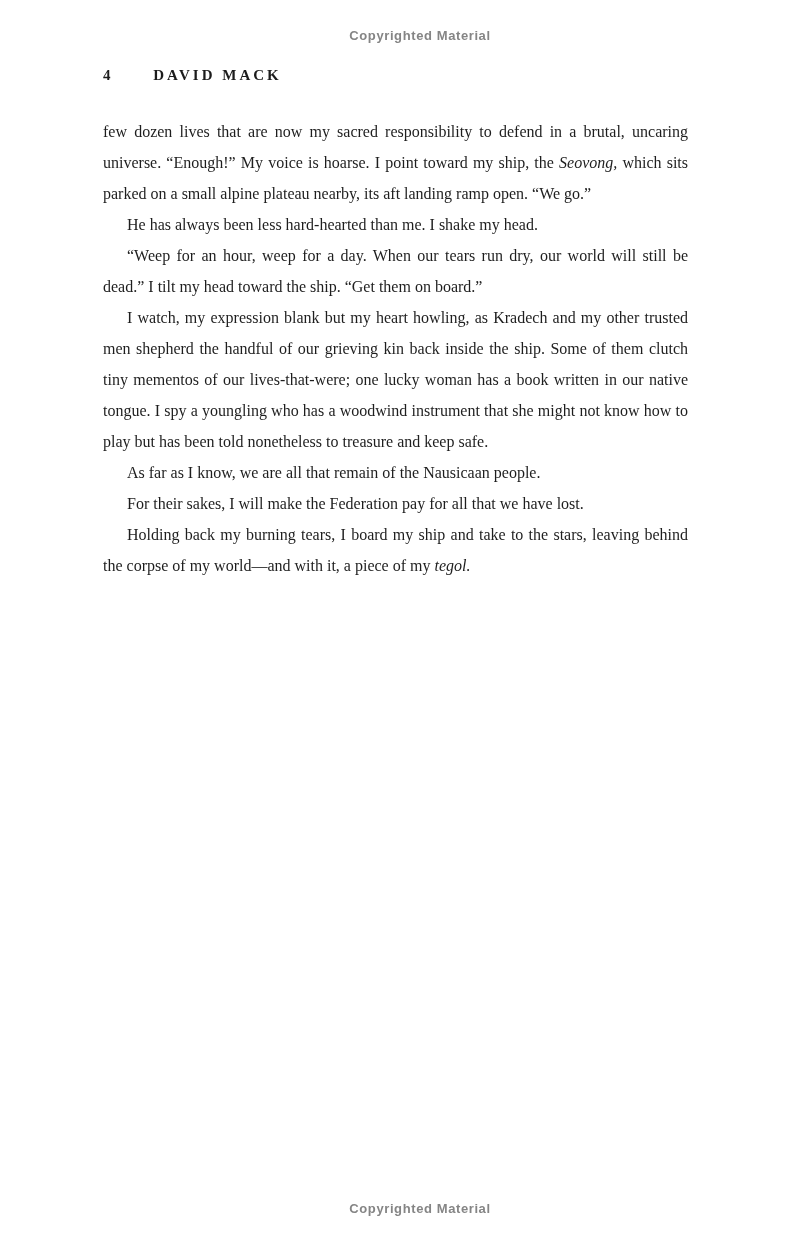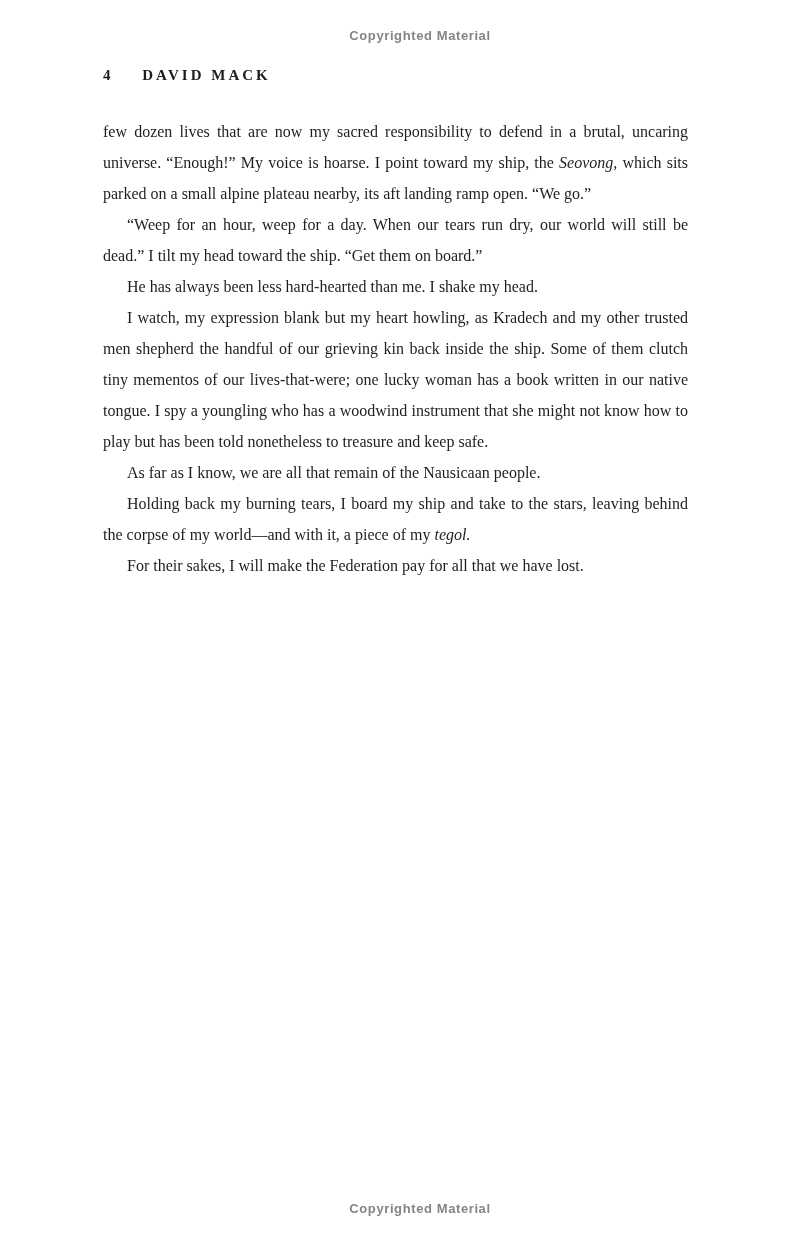--- a/index.html
+++ b/index.html
@@ -38,21 +38,21 @@
     color: #1c1c1c;
     font-size: 15px;
     font-weight: bold;
   }
   .running-header .page-number {
     display: inline-block;
     letter-spacing: 1px;
   }
   .running-header .author-name {
     display: inline-block;
-    margin-left: 27px;
+    margin-left: 38px;
     letter-spacing: 3px;
   }
 
   .body-text {
     position: absolute;
     top: 116px;
     left: 103px;
     width: 585px;
     color: #1e1e1e;
   }
@@ -77,23 +77,23 @@
   <div class="copyright-notice copyright-top">Copyrighted Material</div>
 
   <div class="running-header">
     <span class="page-number">4</span>
     <span class="author-name">DAVID MACK</span>
   </div>
 
   <div class="body-text">
 
   <p class=""><span>few dozen lives that are now my sacred responsibility to defend in a brutal, uncaring universe. “Enough!” My voice is hoarse. I point toward my ship, the </span><span class="italic">Seovong,</span><span> which sits parked on a small alpine plateau nearby, its aft landing ramp open. “We go.”</span></p>
+      <p class="indent"><span>He has always been less hard-hearted than me. I shake my head.</span></p>
       <p class="indent"><span>“Weep for an hour, weep for a day. When our tears run dry, our world will still be dead.” I tilt my head toward the ship. “Get them on board.”</span></p>
-      <p class="indent"><span>He has always been less hard-hearted than me. I shake my head.</span></p>
       <p class="indent"><span>I watch, my expression blank but my heart howling, as Kradech and my other trusted men shepherd the handful of our grieving kin back inside the ship. Some of them clutch tiny mementos of our lives-that-were; one lucky woman has a book written in our native tongue. I spy a youngling who has a woodwind instrument that she might not know how to play but has been told nonetheless to treasure and keep safe.</span></p>
       <p class="indent"><span>As far as I know, we are all that remain of the Nausicaan people.</span></p>
+      <p class="indent"><span>For their sakes, I will make the Federation pay for all that we have lost.</span></p>
       <p class="indent"><span>Holding back my burning tears, I board my ship and take to the stars, leaving behind the corpse of my world—and with it, a piece of my </span><span class="italic">tegol.</span></p>
-      <p class="indent"><span>For their sakes, I will make the Federation pay for all that we have lost.</span></p>
     </div>
 
   <div class="copyright-notice copyright-bottom">Copyrighted Material</div>
 
 </div>
 
 </body></html>

